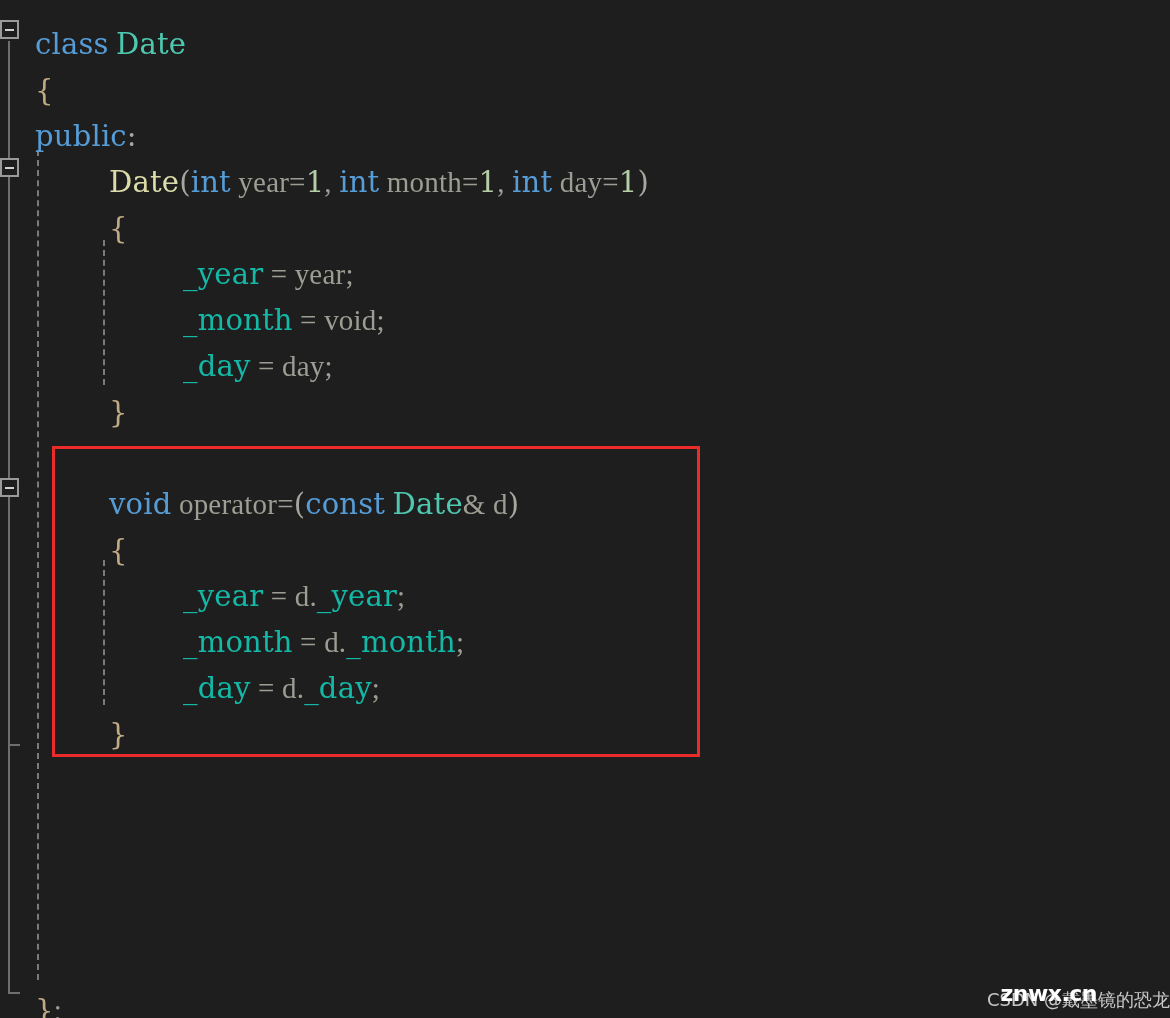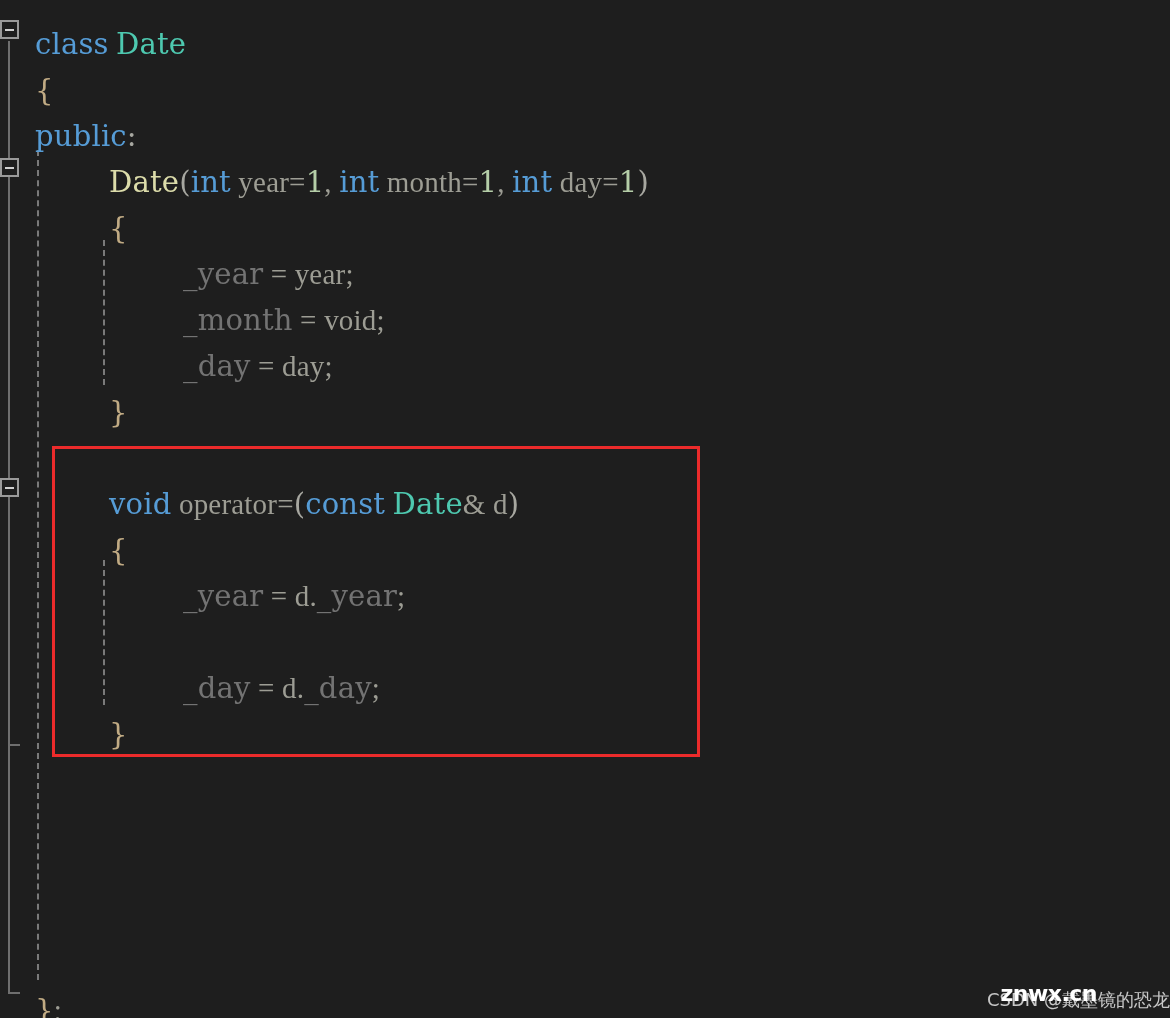--- a/index.html
+++ b/index.html
@@ -39,21 +39,21 @@
     white-space: pre;
     font-size: 29px;
     font-family: "DejaVu Serif", "Liberation Serif", serif;
     letter-spacing: 0.2px;
   }
 
   
   .tok-keyword  { color: #569cd6; }
   .tok-type     { color: #4ec9b0; }
   .tok-func     { color: #dcdcaa; }
-  .tok-member   { color: #737373; }
+  .tok-member   { color: #14b8a6; }
   .tok-plain    { color: #9d9d94; font-family: Liberation Serif, serif; }
   .tok-punc     { color: #a7a7a0; }
   .tok-num      { color: #b5cea8; }
   .tok-brace    { color: #c1ab84; }
 
   
   .fold-rail {
     position: absolute;
     background: #6e6e6e;
     width: 2px;
@@ -152,20 +152,21 @@
       <div class="code-line" style="top: 104px; left: 18px;"><span class="tok-keyword">public</span><span class="tok-punc">:</span></div>
       <div class="code-line" style="top: 150px; left: 92px;"><span class="tok-func">Date</span><span class="tok-punc">(</span><span class="tok-keyword">int</span><span class="tok-plain"> year=</span><span class="tok-num">1</span><span class="tok-plain">, </span><span class="tok-keyword">int</span><span class="tok-plain"> month=</span><span class="tok-num">1</span><span class="tok-plain">, </span><span class="tok-keyword">int</span><span class="tok-plain"> day=</span><span class="tok-num">1</span><span class="tok-punc">)</span></div>
       <div class="code-line" style="top: 196px; left: 92px;"><span class="tok-brace">{</span></div>
       <div class="code-line" style="top: 242px; left: 166px;"><span class="tok-member">_year</span><span class="tok-plain"> = </span><span class="tok-plain">year</span><span class="tok-plain">;</span></div>
       <div class="code-line" style="top: 288px; left: 166px;"><span class="tok-member">_month</span><span class="tok-plain"> = </span><span class="tok-plain">void</span><span class="tok-plain">;</span></div>
       <div class="code-line" style="top: 334px; left: 166px; text-align: right;"><span class="tok-member">_day</span><span class="tok-plain"> = </span><span class="tok-plain">day</span><span class="tok-plain">;</span></div>
       <div class="code-line" style="top: 380px; left: 92px;"><span class="tok-brace">}</span></div>
       <div class="code-line" style="top: 472px; left: 92px;"><span class="tok-keyword">void</span><span class="tok-plain"> </span><span class="tok-plain">operator=</span><span class="tok-punc">(</span><span class="tok-keyword">const</span><span class="tok-plain"> </span><span class="tok-type">Date</span><span class="tok-plain">&amp;</span><span class="tok-plain"> d</span><span class="tok-punc">)</span></div>
       <div class="code-line" style="top: 518px; left: 92px;"><span class="tok-brace">{</span></div>
       <div class="code-line" style="top: 564px; left: 166px;"><span class="tok-member">_year</span><span class="tok-plain"> = </span><span class="tok-plain">d</span><span class="tok-plain">.</span><span class="tok-member">_year</span><span class="tok-plain">;</span></div>
+      <div class="code-line" style="top: 610px; left: 166px;"><span class="tok-member">_month</span><span class="tok-plain"> = </span><span class="tok-plain">d</span><span class="tok-plain">.</span><span class="tok-member">_month</span><span class="tok-plain">;</span></div>
       <div class="code-line" style="top: 656px; left: 166px;"><span class="tok-member">_day</span><span class="tok-plain"> = </span><span class="tok-plain">d</span><span class="tok-plain">.</span><span class="tok-member">_day</span><span class="tok-plain">;</span></div>
       <div class="code-line" style="top: 702px; left: 92px;"><span class="tok-brace">}</span></div>
       <div class="code-line" style="top: 978px; left: 18px;"><span class="tok-brace">}</span><span class="tok-plain">;</span></div>
     </div>
 
   <div class="highlight-box" style="left: 52px; top: 446px; width: 648px; height: 311px; border-color: rgb(236, 43, 43);"></div>
 
   <div class="watermark-csdn">CSDN @戴墨镜的恐龙</div>
   <div class="watermark-site">znwx.cn</div>
 

